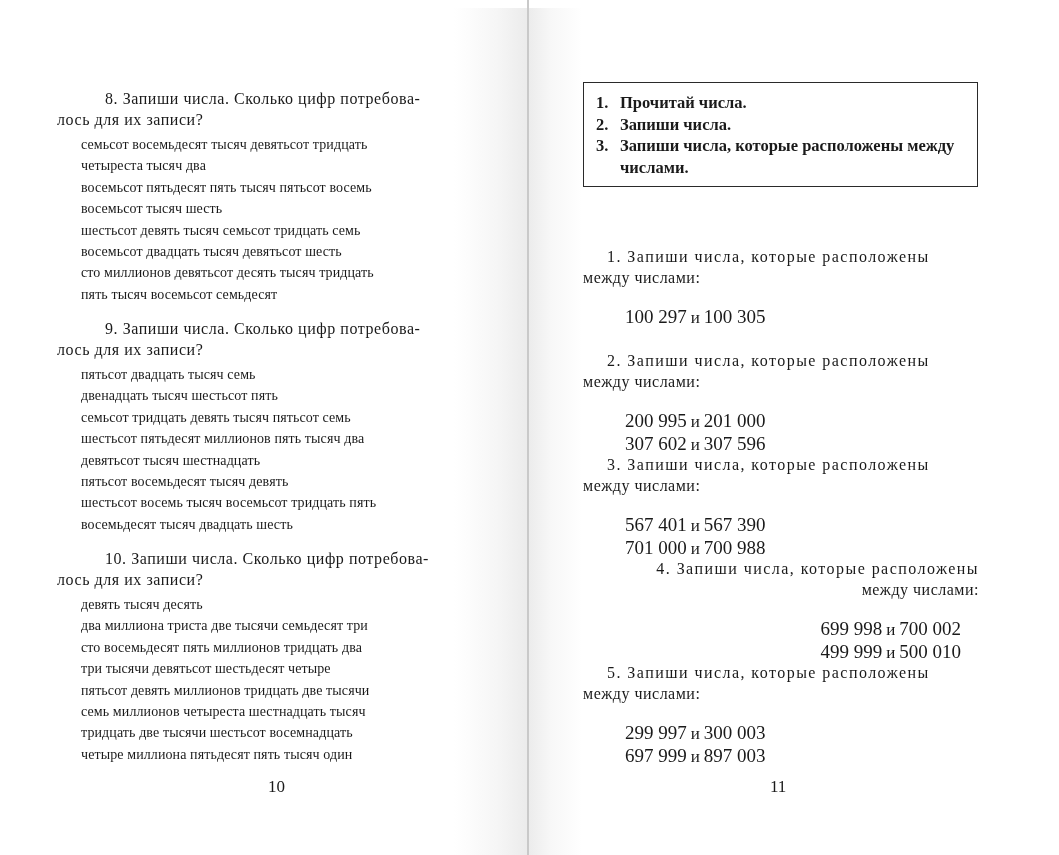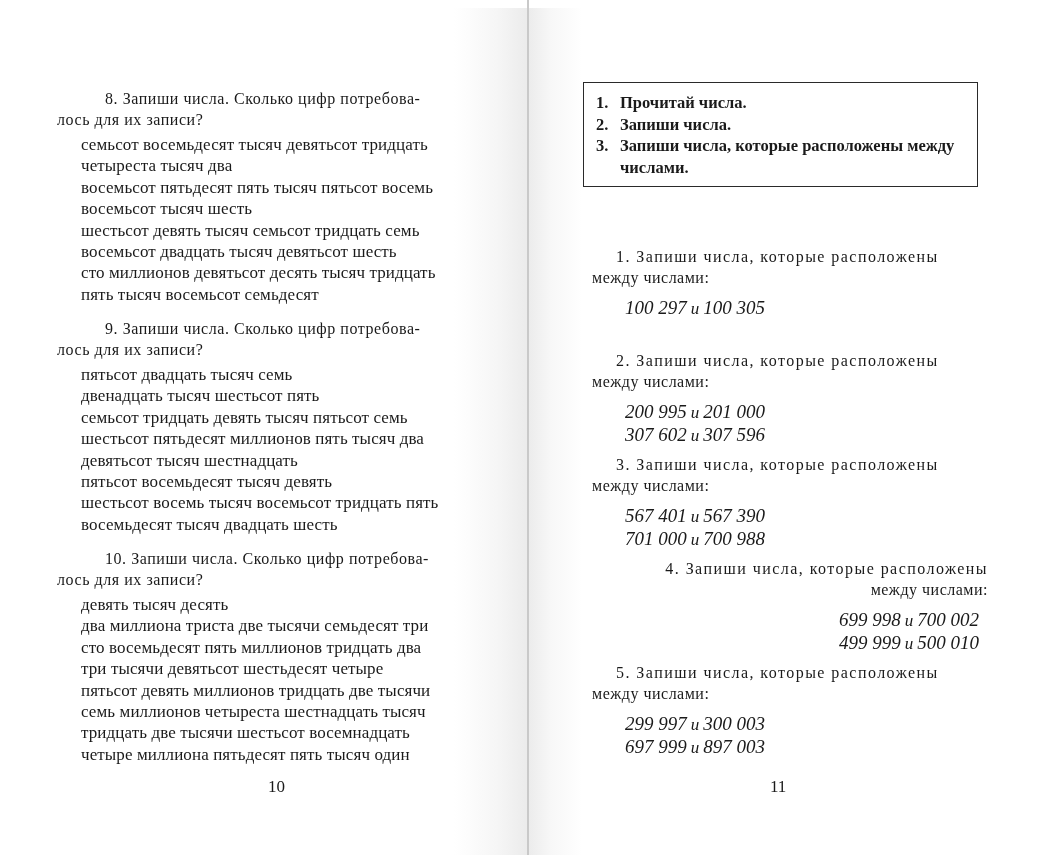--- a/index.html
+++ b/index.html
@@ -64,21 +64,21 @@
       font-family: "Liberation Serif", "DejaVu Serif", serif;
       font-size: 16px;
     }
     .task-lines {
       margin: 0;
       padding: 0;
       list-style: none;
     }
     .task-lines li {
       font-family: "Liberation Serif", "DejaVu Serif", serif;
-      font-size: 17px;
+      font-size: 14px;
       line-height: 21.4px;
       white-space: nowrap;
       letter-spacing: 0.1px;
     }
     .task-8 { position: absolute; top: 0; left: 0; width: 396px; }
     .task-9 { position: absolute; top: 230px; left: 0; width: 396px; }
     .task-10 { position: absolute; top: 460px; left: 0; width: 396px; }
 
     .page-number {
       position: absolute;
@@ -122,45 +122,44 @@
     }
 
     .right-content {
       position: absolute;
       left: 583px;
       top: 246px;
       width: 396px;
     }
     .exercise {
       position: absolute;
-      left: 9px;
+      left: 0;
       width: 396px;
     }
     .exercise-heading {
       font-family: "Liberation Serif", "DejaVu Serif", serif;
       font-size: 16px;
       line-height: 21px;
       letter-spacing: 1.45px;
       margin: 0 0 4px 0;
     }
     .exercise-heading .first {
       display: block;
       padding-left: 24px;
       white-space: nowrap;
     }
     .exercise-heading .second {
       display: block;
       letter-spacing: 0.5px;
       white-space: nowrap;
     }
     .pairs {
-      margin: 9px;
+      margin: 18px;
       padding: 0 0 0 24px;
       list-style: none;
-      font-style: italic;
     }
     .pairs li {
       font-family: "Liberation Serif", "DejaVu Serif", serif;
       font-size: 19px;
       line-height: 22px;
       white-space: nowrap;
     }
     .pairs .conj {
       font-size: 17px;
       margin: 0 4px;

